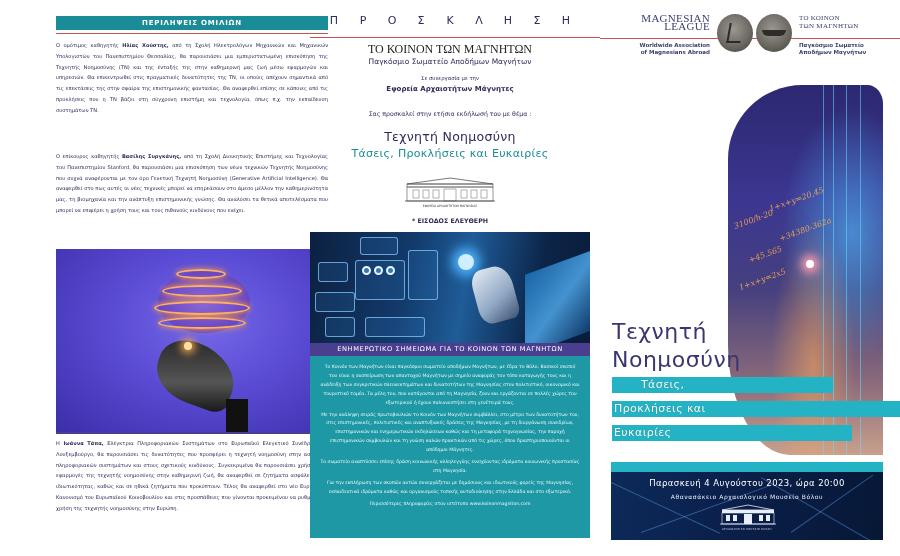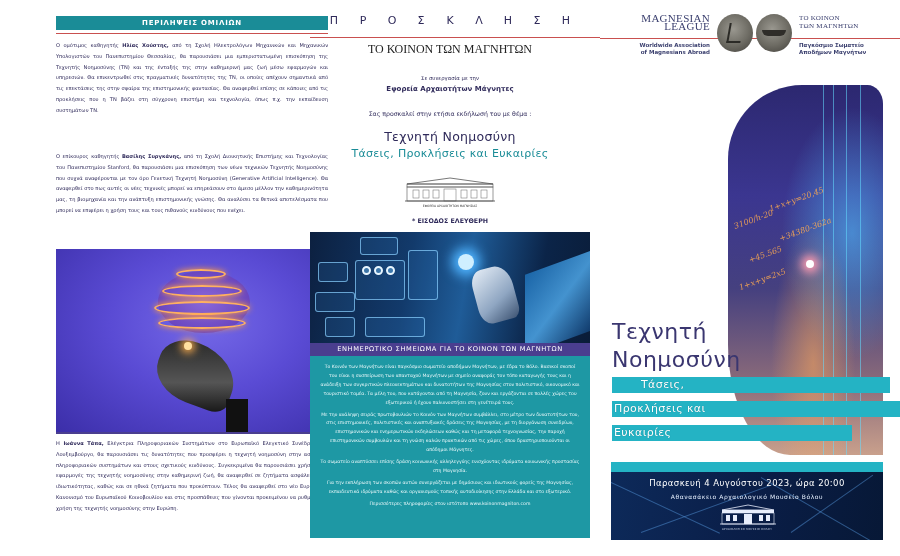--- a/index.html
+++ b/index.html
@@ -186,21 +186,21 @@
   }
   .ai-title {
     position: absolute; left: 12px; top: 305px; width: 180px;
     font-size: 22px; line-height: 28px; color: #3a3670; letter-spacing: 0.5px; margin-top: 13px;
   }
   .ai-bar {
     position: absolute; left: 12px; height: 16px; background: #24b3c4;
     color: #ffffff; font-size: 11px; line-height: 16px; padding-left: 2px;
     letter-spacing: 0.4px; text-shadow: 0 0 1px #157b88;
   }
-  .ai-bar.b1 { top: 377px; width: 278px; padding-left: 29px; }
+  .ai-bar.b1 { top: 377px; width: 221px; padding-left: 29px; }
   .ai-bar.b2 { top: 401px; width: 316px; }
   .ai-bar.b3 { top: 425px; width: 240px; }
   .teal-strip {
     position: absolute; left: 11px; top: 462px; width: 272px; height: 10px; background: #24b3c4;
   }
   .event-box {
     position: absolute; left: 11px; top: 472px; width: 272px; height: 68px;
     background: linear-gradient(100deg, #0d2a5a 0%, #0a1e48 50%, #071836 100%);
     overflow: hidden;
   }
@@ -255,20 +255,21 @@
   </div>
 </div>
 
 <div id="panel-mid" class="panel">
   <div class="invite-title">
     <span>Π</span><span>Ρ</span><span>Ο</span><span>Σ</span><span>Κ</span><span>Λ</span><span>Η</span><span>Σ</span><span>Η</span>
   </div>
   <div class="red-rule" style="left:10px; top:37px; width:290px;"></div>
 
   <div class="org-name">ΤΟ ΚΟΙΝΟΝ ΤΩΝ ΜΑΓΝΗΤΩΝ</div>
+  <div class="org-sub">Παγκόσμιο Σωματείο Αποδήμων Μαγνήτων</div>
   <div class="collab">Σε συνεργασία με την</div>
   <div class="ephorate">Εφορεία Αρχαιοτήτων Μάγνητες</div>
   <div class="invites">Σας προσκαλεί στην ετήσια εκδήλωσή του με θέμα :</div>
   <div class="topic-title">Τεχνητή Νοημοσύνη</div>
   <div class="topic-sub">Τάσεις, Προκλήσεις και Ευκαιρίες</div>
 
   <svg style="position:absolute; left:103px; top:176px;" width="94" height="28" viewBox="0 0 94 28">
     <polygon points="4,8 47,2 90,8" fill="none" stroke="#555" stroke-width="0.8"></polygon>
     <rect x="4" y="8" width="86" height="3" fill="none" stroke="#555" stroke-width="0.6"></rect>
     <rect x="4" y="11" width="86" height="14" fill="none" stroke="#555" stroke-width="0.6"></rect>

